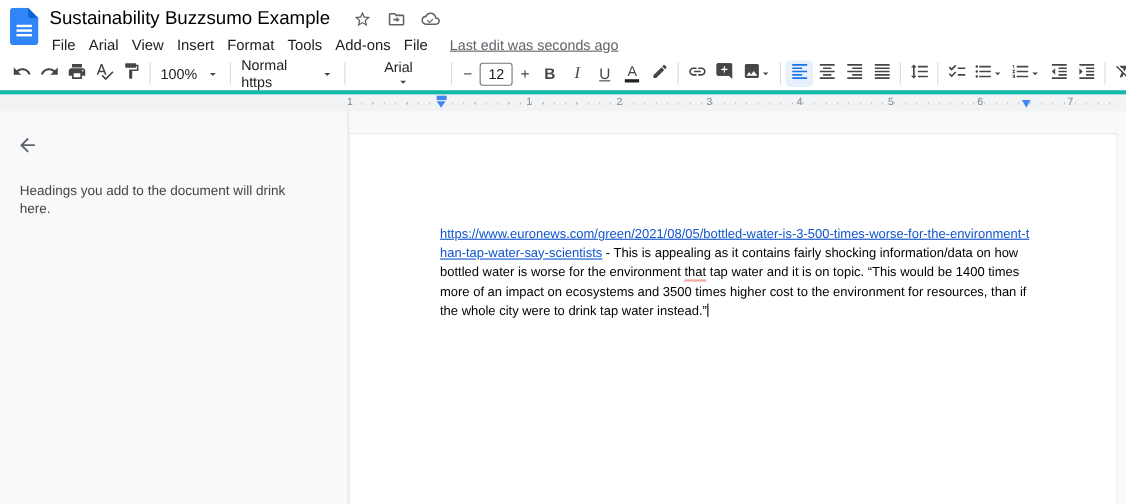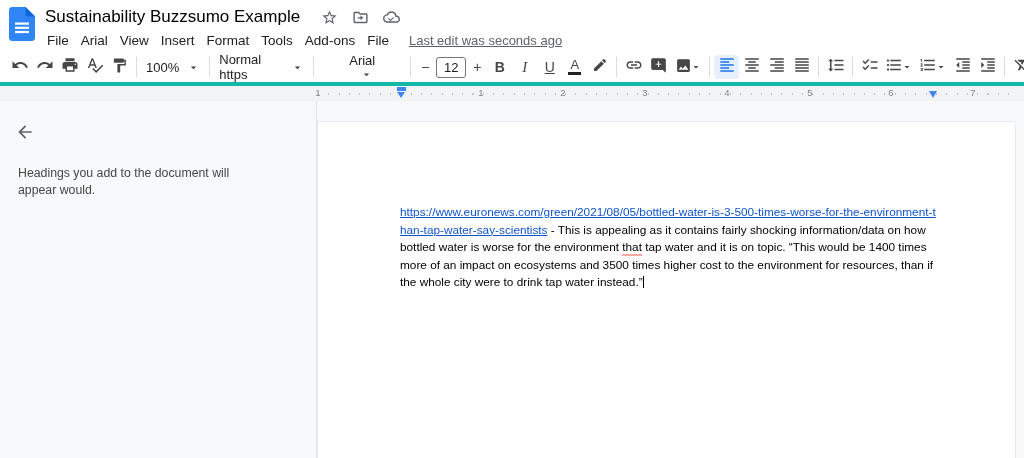--- a/index.html
+++ b/index.html
@@ -303,21 +303,21 @@
   <div class="ind-right"></div>
 </div>
 
 <div class="content">
   <div class="outline">
     <div class="back-btn">
       <span><svg viewBox="0 0 24 24" width="20" height="20">
             <path d="M20 11H7.83l5.59-5.59L12 4l-8 8 8 8 1.41-1.41L7.83 13H20v-2z"></path>
           </svg></span>
     </div>
-    <div class="hint">Headings you add to the document will appear would.</div>
+    <div class="hint">Headings you add to the document will drink here.</div>
   </div>
   <div class="canvas">
     <div class="page">
       <div class="page-content">
         <p class="para"><a href="#">https://www.euronews.com/green/2021/08/05/bottled-water-is-3-500-times-worse-for-the-environment-than-tap-water-say-scientists</a><span> - This is appealing as it contains fairly shocking information/data on how bottled water is worse for the environment </span><span class="flag">that</span><span> tap water and it is on topic. “This would be 1400 times more of an impact on ecosystems and 3500 times higher cost to the environment for resources, than if the whole city were to drink tap water instead.”</span><span class="cursor"></span></p>
       </div>
     </div>
   </div>
 </div>
 

